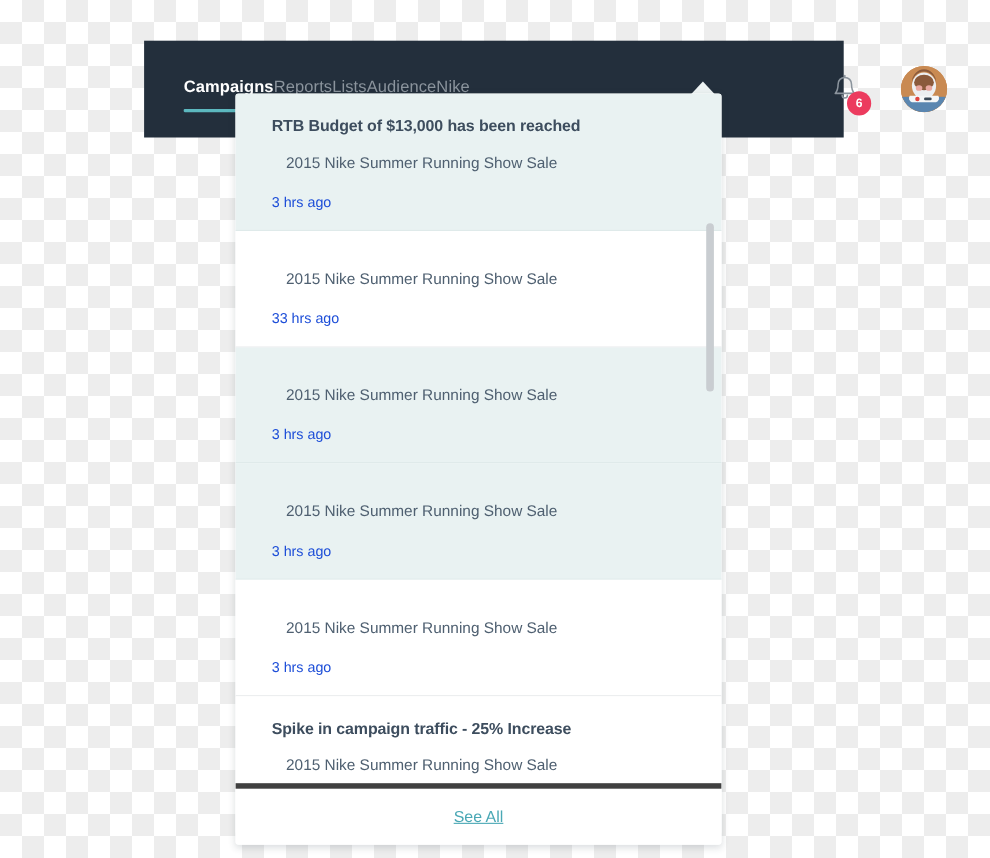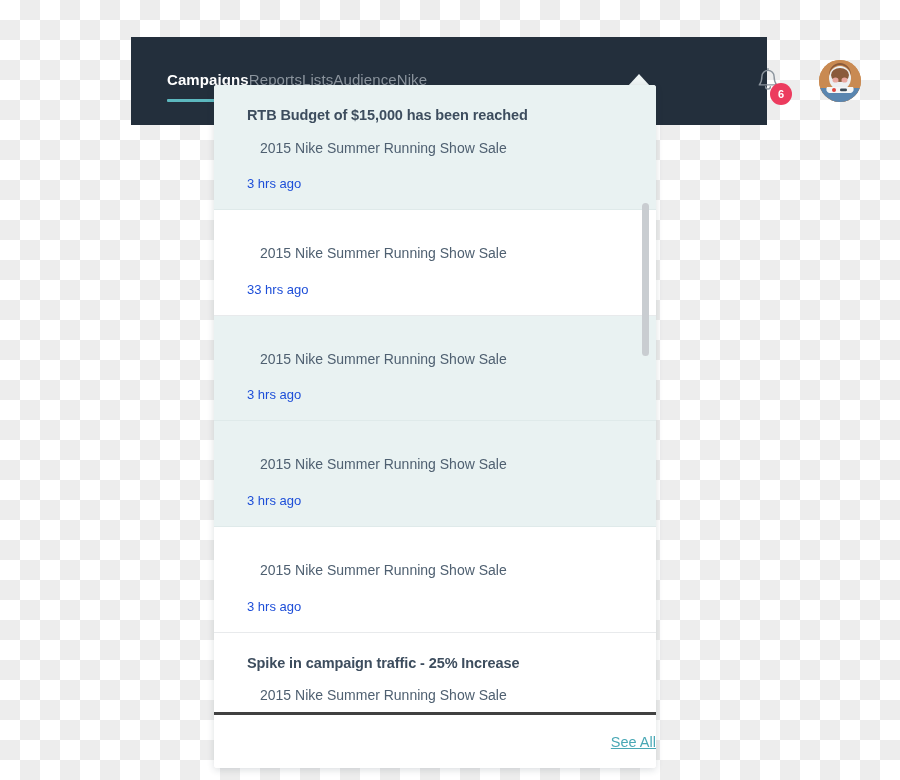--- a/index.html
+++ b/index.html
@@ -207,24 +207,24 @@
   }
 
   
   .dropdown-footer {
     position: absolute;
     left: 0;
     bottom: 0;
     width: 100%;
     height: 56px;
     background: #ffffff;
-    border-top: 3px solid #404040;
+    border-top: 5px solid #404040;
     display: flex;
     align-items: center;
-    justify-content: flex-end;
+    justify-content: center;
     box-sizing: border-box;
   }
   .see-all-link {
     font-size: 14.5px;
     color: #4aa8b5;
     text-decoration: underline;
     cursor: pointer;
   }
 </style>
 </head>
@@ -278,21 +278,21 @@
     </div>
   </div>
 
   <div class="dropdown-caret"></div>
 
   <div class="dropdown">
 
     <div class="notif-list">
 
       <div class="notif-item unread">
-        <div class="notif-title">RTB Budget of $15,000 has been reached</div>
+        <div class="notif-title">RTB Budget of $13,000 has been reached</div>
         <div class="notif-subtitle">2015 Nike Summer Running Show Sale</div>
         <div class="notif-time">3 hrs ago</div>
       </div>
 
       <div class="notif-item">
         <div class="notif-subtitle">2015 Nike Summer Running Show Sale</div>
         <div class="notif-time">33 hrs ago</div>
       </div>
 
       <div class="notif-item unread">

